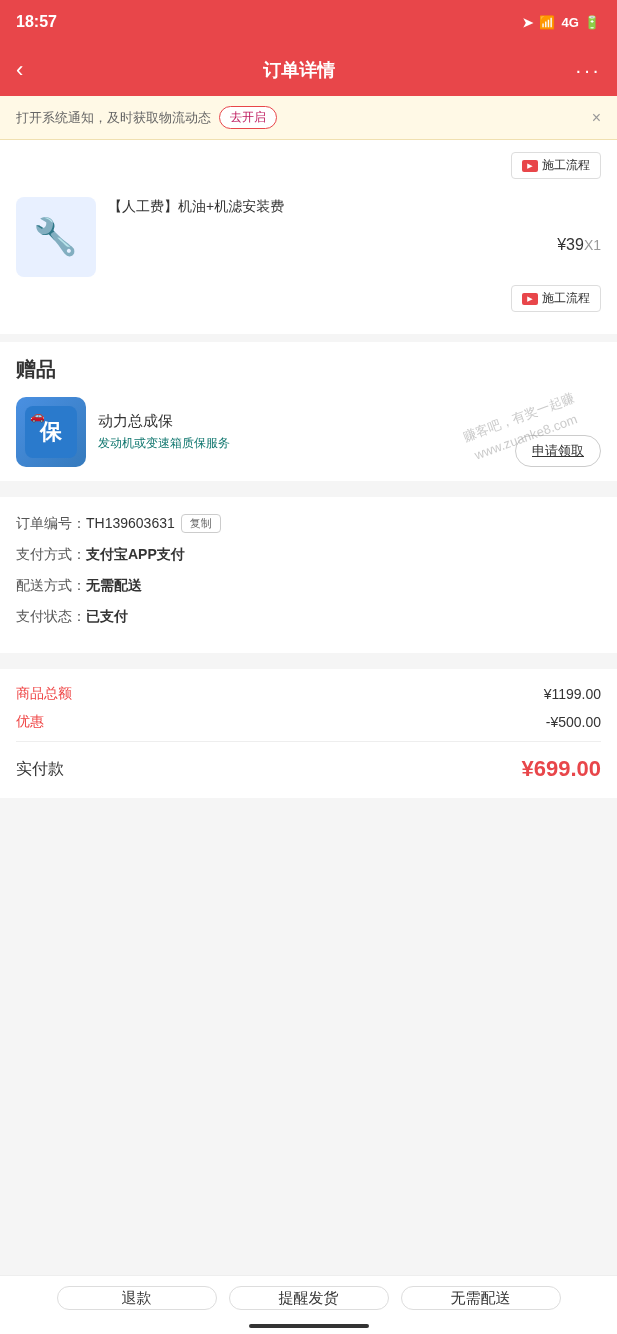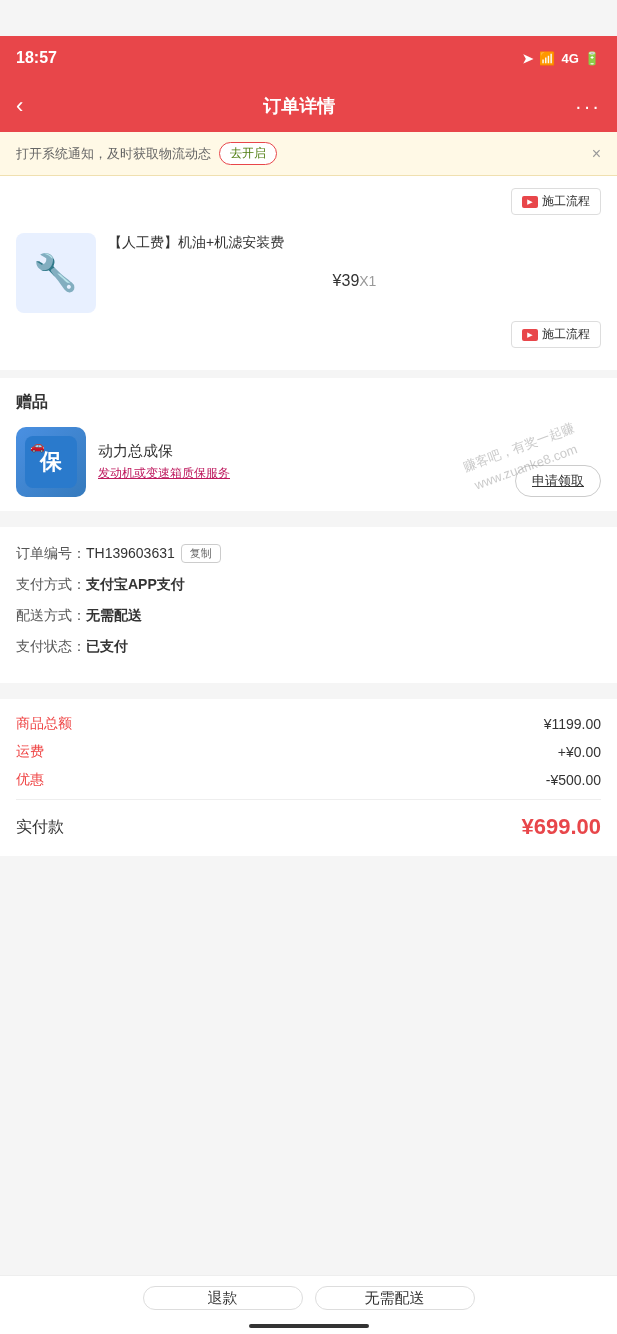--- a/index.html
+++ b/index.html
@@ -16,21 +16,20 @@
     .status-bar {
       background: #e8464a;
       height: 44px;
       display: flex;
       align-items: center;
       justify-content: space-between;
       padding: 0 16px;
       color: white;
       font-size: 16px;
       font-weight: 600;
-      margin-top: 36px;
     }
     .status-right {
       display: flex;
       align-items: center;
       gap: 6px;
       font-size: 13px;
     }
 
     
     .nav-bar {
@@ -53,21 +52,21 @@
       padding: 10px 16px;
       display: flex;
       align-items: center;
       justify-content: space-between;
       font-size: 13px;
       color: #666;
     }
     .notification-left { display: flex; align-items: center; gap: 8px; }
     .notification-btn {
       border: 1px solid #e8464a;
-      color: #4d7c0f;
+      color: #be185d;
       border-radius: 12px;
       padding: 2px 10px;
       font-size: 12px;
       background: white;
       cursor: pointer;
     }
     .notification-close { color: #999; font-size: 16px; cursor: pointer; }
 
     
     .product-section {
@@ -131,21 +130,21 @@
     .product-info { flex: 1; }
     .product-name {
       font-size: 14px;
       color: #333;
       line-height: 1.4;
       margin-bottom: 8px;
     }
     .product-price-row {
       display: flex;
       align-items: center;
-      justify-content: center;
+      justify-content: flex-end;
       margin-top: 19px;
     }
     .product-price {
       color: #333;
       font-size: 16px;
       font-weight: 500;
     }
     .product-qty {
       color: #999;
       font-size: 14px;
@@ -157,21 +156,21 @@
       background: #f5f5f5;
       margin: 0;
     }
 
     
     .gift-section {
       background: white;
       padding: 14px 16px;
     }
     .gift-title {
-      font-size: 16px;
+      font-size: 20px;
       font-weight: 600;
       color: #333;
       margin-bottom: 14px;
     }
     .gift-item {
       display: flex;
       align-items: center;
       gap: 12px;
       position: relative;
     }
@@ -197,22 +196,21 @@
     }
     .gift-info { flex: 1; }
     .gift-name {
       font-size: 15px;
       color: #333;
       font-weight: 500;
       margin-bottom: 4px;
     }
     .gift-desc {
       font-size: 12px;
-      color: #be185d;
-      text-decoration: underline;
+      color: #0f766e;
     }
     .gift-btn {
       border: 1px solid #ccc;
       border-radius: 16px;
       padding: 6px 16px;
       font-size: 13px;
       color: #333;
       background: white;
       cursor: pointer;
       white-space: nowrap;
@@ -467,39 +465,36 @@
 
 <div class="divider"></div>
 
 <div class="price-section">
 
   <div class="price-row">
     <span class="price-label">商品总额</span>
     <span class="price-value">¥1199.00</span>
   </div>
 
-  <div class="price-row">
-    <span class="price-label">运费</span>
-    <span class="price-value">+¥0.00</span>
-  </div>
 
   <div class="price-row">
     <span class="price-label">优惠</span>
     <span class="price-value discount">-¥500.00</span>
   </div>
 
   <div style="height:1px;background:#eee;margin:8px 0;"></div>
 
   <div class="price-total-row">
     <span class="price-total-label">实付款</span>
     <span class="price-total-value">¥699.00</span>
   </div>
 
 </div>
 
 <div class="bottom-spacer"></div>
 
 <div class="bottom-bar">
   <button class="bottom-btn">退款</button>
+  <button class="bottom-btn">提醒发货</button>
   <button class="bottom-btn">无需配送</button>
 </div>
 
 <div class="home-indicator"></div>
 
 </body></html>

